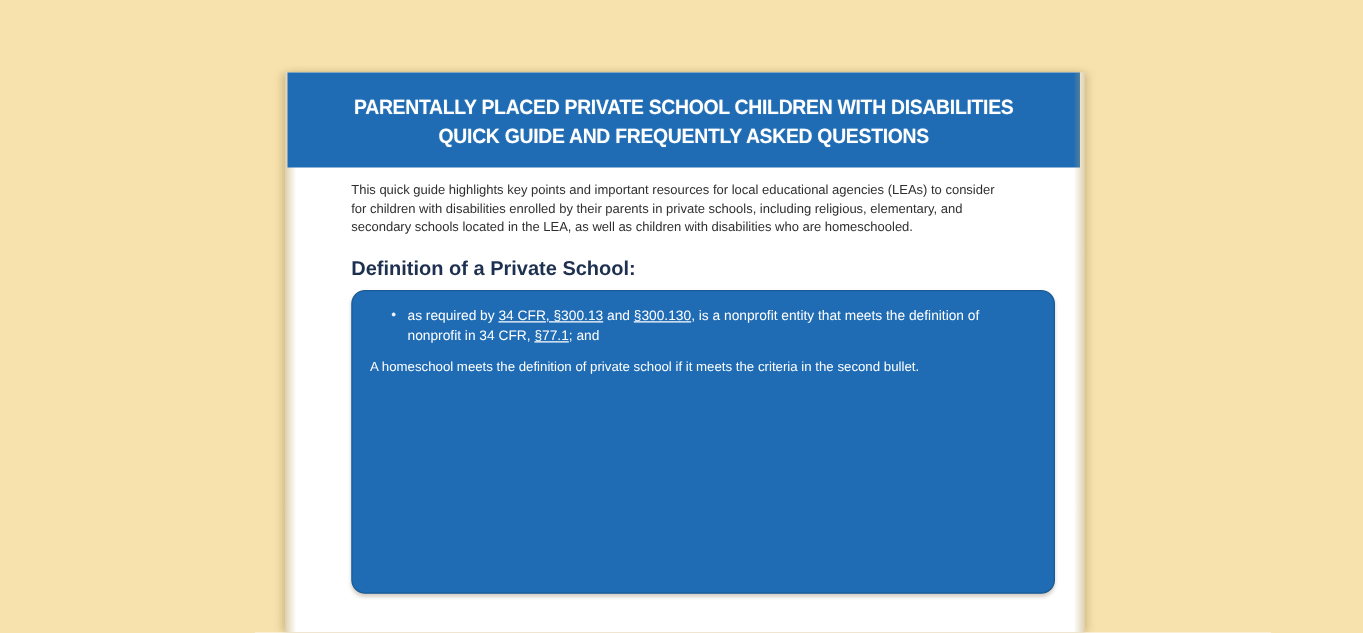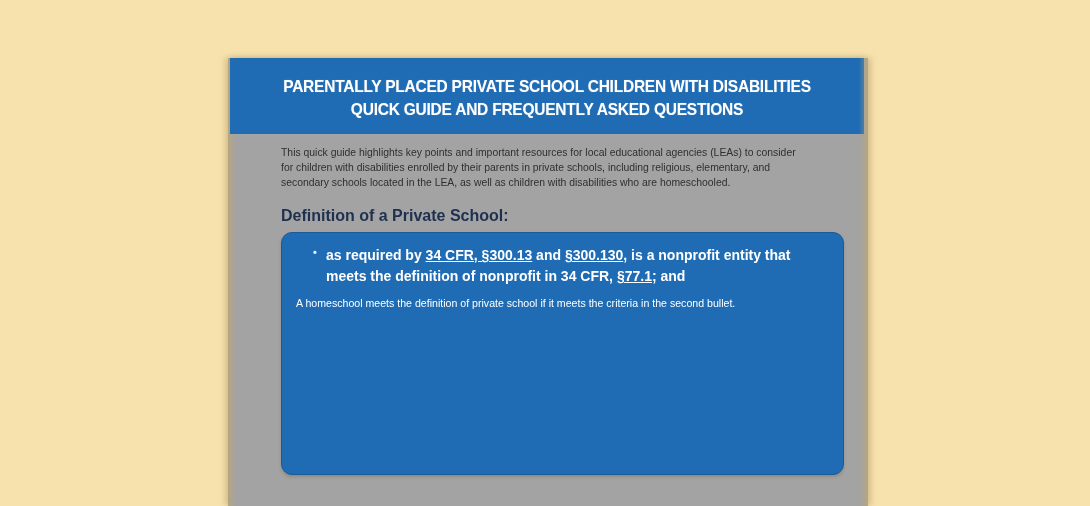--- a/index.html
+++ b/index.html
@@ -16,21 +16,21 @@
     position: relative;
   }
 
   
   #doc-page {
     position: absolute;
     left: 228px;
     top: 58px;
     width: 640px;
     height: 448px;
-    background: #a3a3a3;
+    background: #ffffff;
     box-shadow: -3px 0 6px rgba(120, 95, 40, 0.25),
                  3px 0 6px rgba(120, 95, 40, 0.25);
   }
   
   #doc-page::before {
     content: "";
     position: absolute;
     left: 0; top: 0; bottom: 0;
     width: 9px;
     background: linear-gradient(to right, rgba(196,168,106,0.55), rgba(255,255,255,0));
@@ -117,22 +117,22 @@
     margin: 2px 3px 9px 3px;
   }
 
   #callout-list {
     margin: 0 0 8px 0;
     padding: 0 4px 0 31px;
     list-style: none;
   }
   #callout-list li {
     position: relative;
-    font-size: 14px;
-    font-weight: bold;
+    font-size: 11px;
+    font-weight: normal;
     line-height: 1.52;
     margin-bottom: 1px;
     padding-left: 0;
   }
   #callout-list li::before {
     content: "\2022";
     position: absolute;
     left: -13px;
     top: -1px;
     font-size: 11px;

